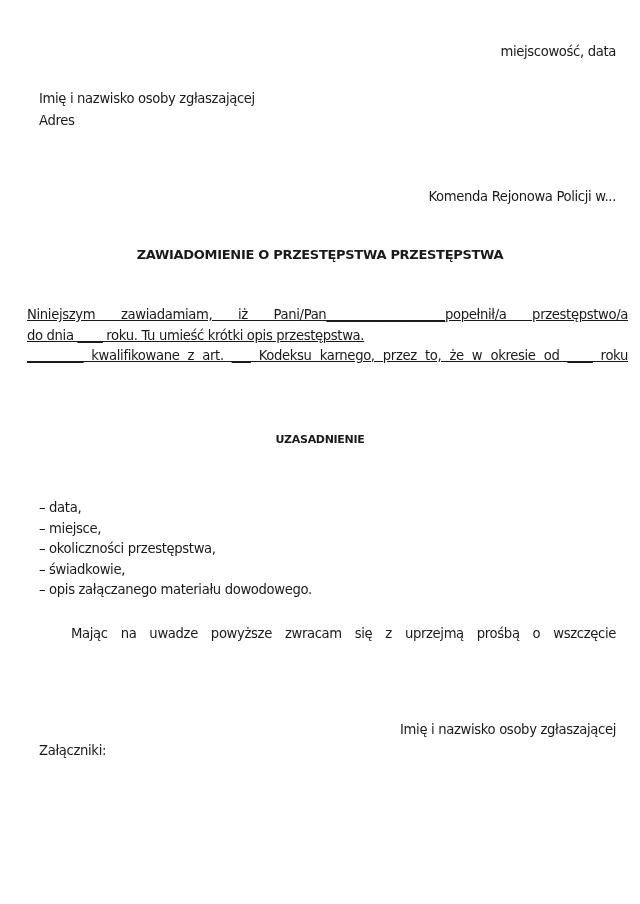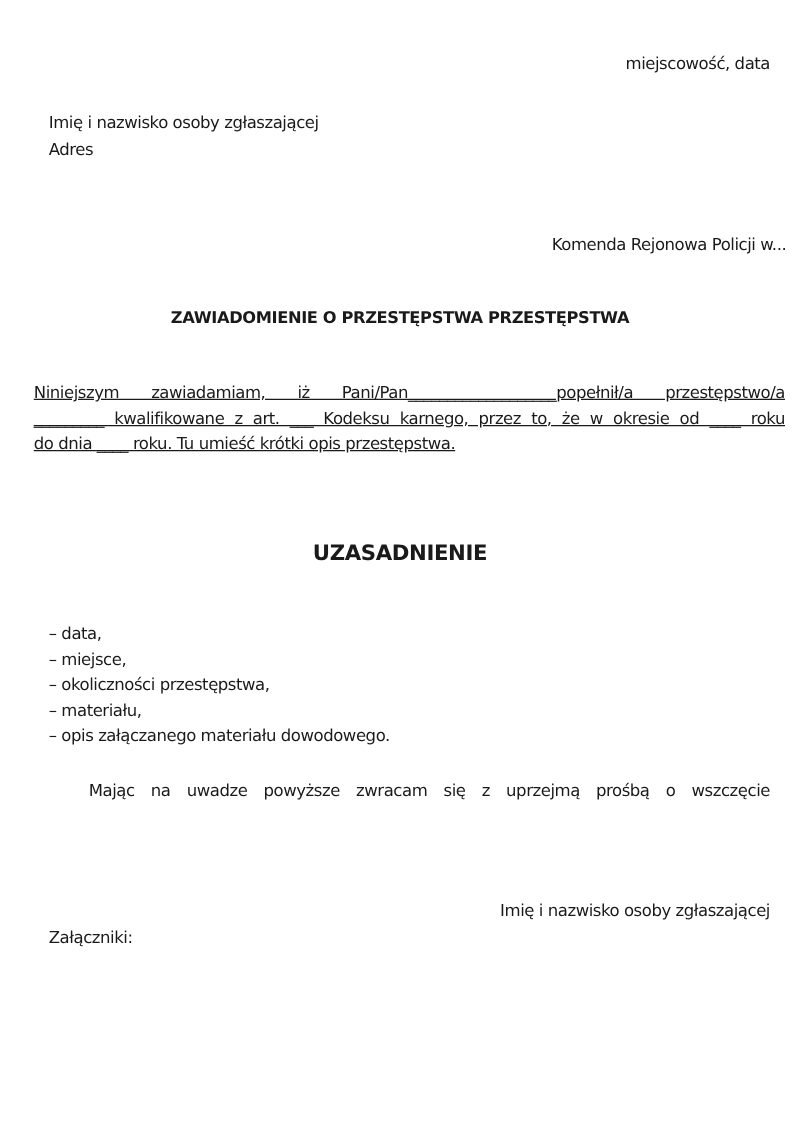--- a/index.html
+++ b/index.html
@@ -13,37 +13,37 @@
       position: relative;
       overflow: hidden;
       font-family: "DejaVu Sans", sans-serif;
       color: #1a1a1a;
       font-size: 13.2px;
       letter-spacing: -0.35px;
     }
     .abs { position: absolute; white-space: nowrap; }
     .place-date { top: 44px; right: 24px; }
     .sender { top: 88px; left: 39px; line-height: 22px; }
-    .recipient { top: 189px; right: 11px; }
+    .recipient { top: 189px; right: 24px; }
     .title {
       top: 247px; left: 0; width: 640px; text-align: center;
       font-weight: bold; font-size: 13px; letter-spacing: -0.3px;
     }
     .body-para {
       top: 305px; left: 27px; width: 601px;
       line-height: 20.5px;
       text-align: justify;
       text-align-last: left;
       white-space: normal;
     }
     .body-para .line { display: block; text-align: justify; text-align-last: justify; text-decoration: underline; }
     .body-para .line.last { text-align-last: left; }
     .section-title {
       top: 433px; left: 0; width: 640px; text-align: center;
-      font-weight: bold; font-size: 17px; letter-spacing: -0.3px;
+      font-weight: bold; font-size: 11px; letter-spacing: -0.3px;
     }
     .points {
       top: 498px; left: 39px; line-height: 20.5px;
       margin: 0; padding: 0; list-style: none;
     }
     .request {
       top: 624px; left: 39px; width: 577px;
       line-height: 20.5px; white-space: normal;
     }
     .request .line { display: block; }
@@ -61,31 +61,31 @@
   <div>Imię i nazwisko osoby zgłaszającej</div>
   <div>Adres</div>
 </div>
 
 <div class="abs recipient">Komenda Rejonowa Policji w...</div>
 
 <div class="abs title">ZAWIADOMIENIE O PRZESTĘPSTWA PRZESTĘPSTWA</div>
 
 <div class="abs body-para">
   <span class="line">Niniejszym zawiadamiam, iż Pani/Pan___________________popełnił/a przestępstwo/a</span>
+  <span class="line last">do dnia ____ roku. Tu umieść krótki opis przestępstwa.</span>
   <span class="line">_________ kwalifikowane z art. ___ Kodeksu karnego, przez to, że w okresie od ____ roku</span>
-  <span class="line last">do dnia ____ roku. Tu umieść krótki opis przestępstwa.</span>
 </div>
 
 <div class="abs section-title">UZASADNIENIE</div>
 
 <ul class="abs points">
   <li>– data,</li>
   <li>– miejsce,</li>
   <li>– okoliczności przestępstwa,</li>
-  <li>– materiału,</li>
+  <li>– świadkowie,</li>
   <li>– opis załączanego materiału dowodowego.</li>
 </ul>
 
 <div class="abs request">
   <span class="line first">Mając na uwadze powyższe zwracam się z uprzejmą prośbą o wszczęcie</span>
 </div>
 
 <div class="abs signature">Imię i nazwisko osoby zgłaszającej</div>
 
 <div class="abs attachments">Załączniki:</div>

